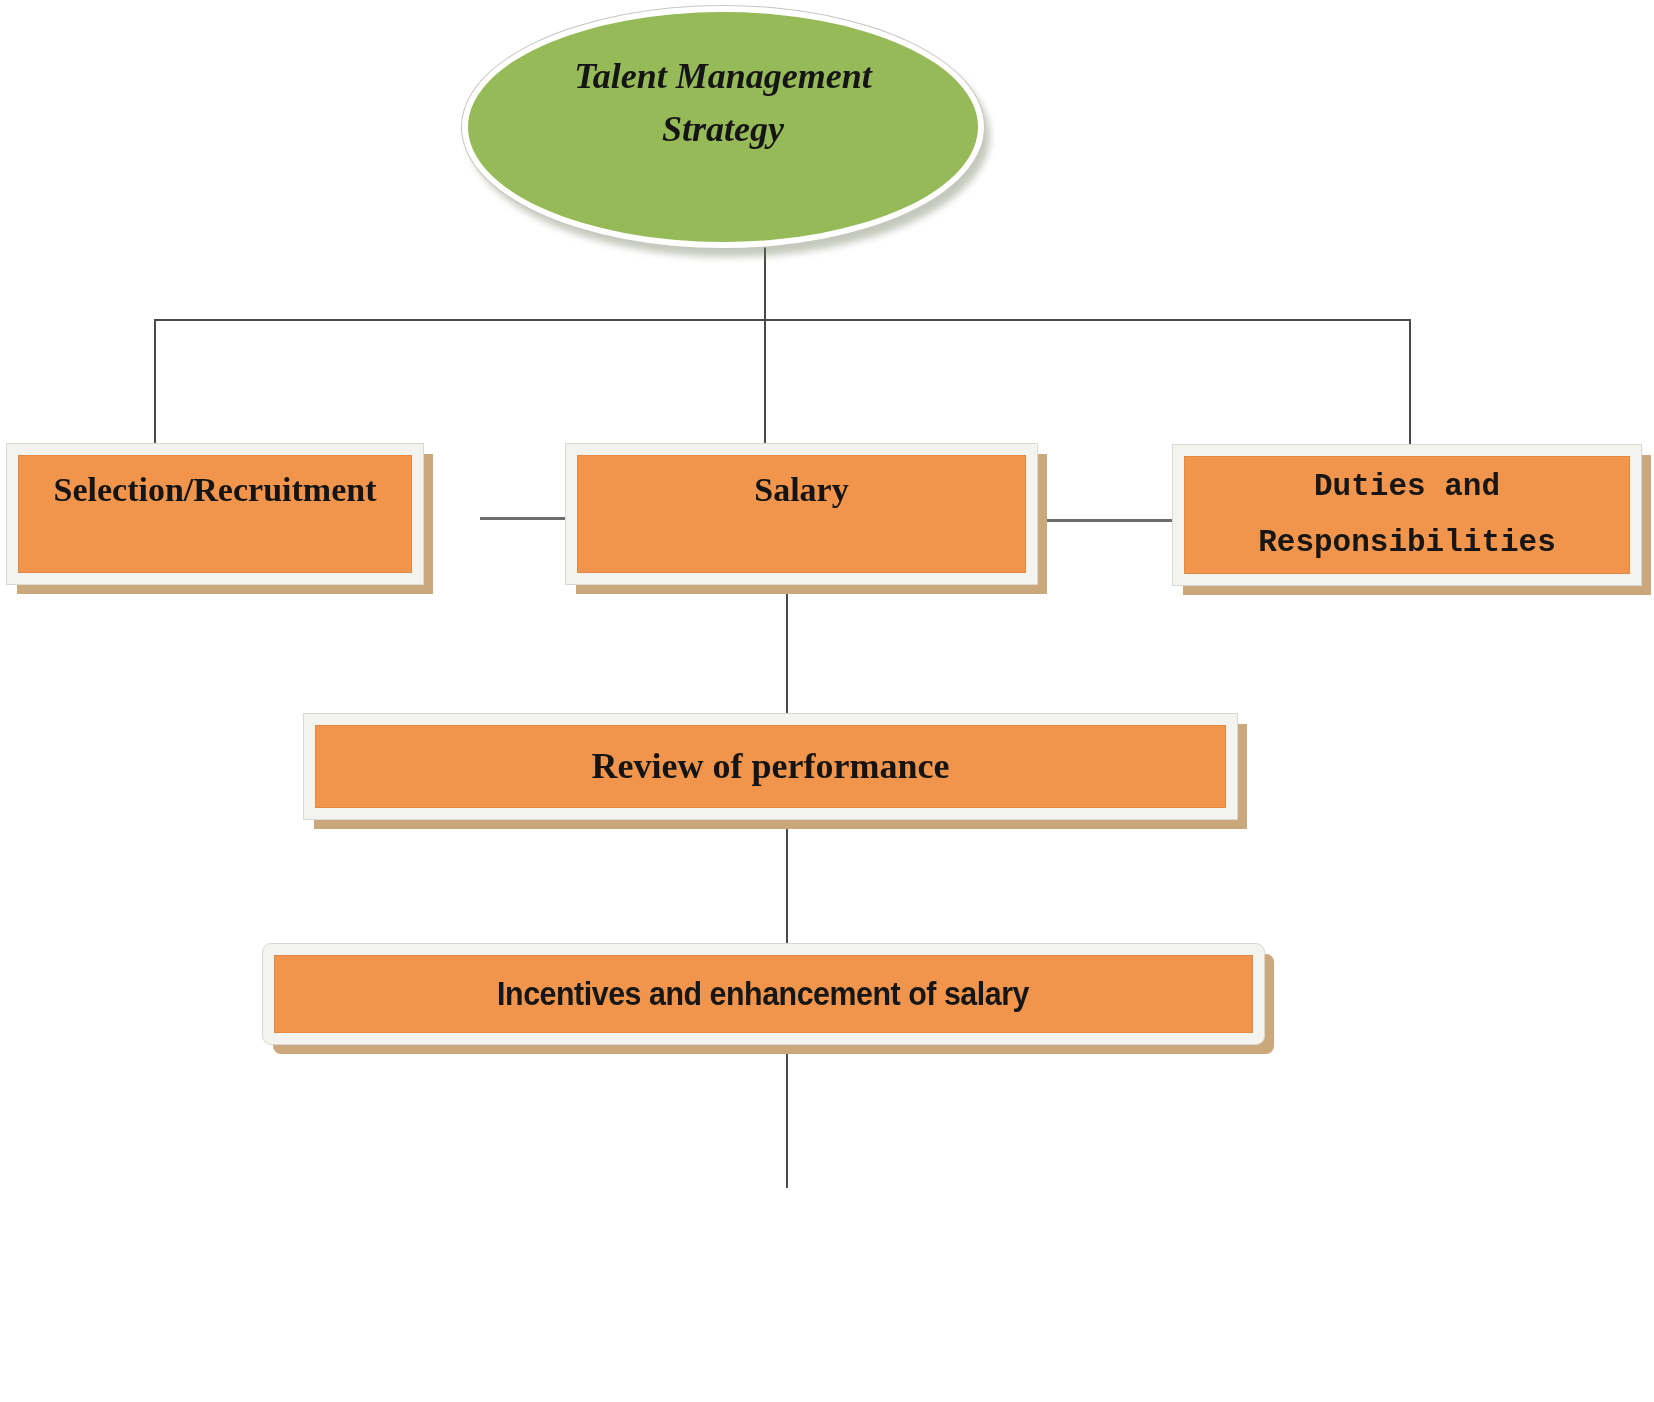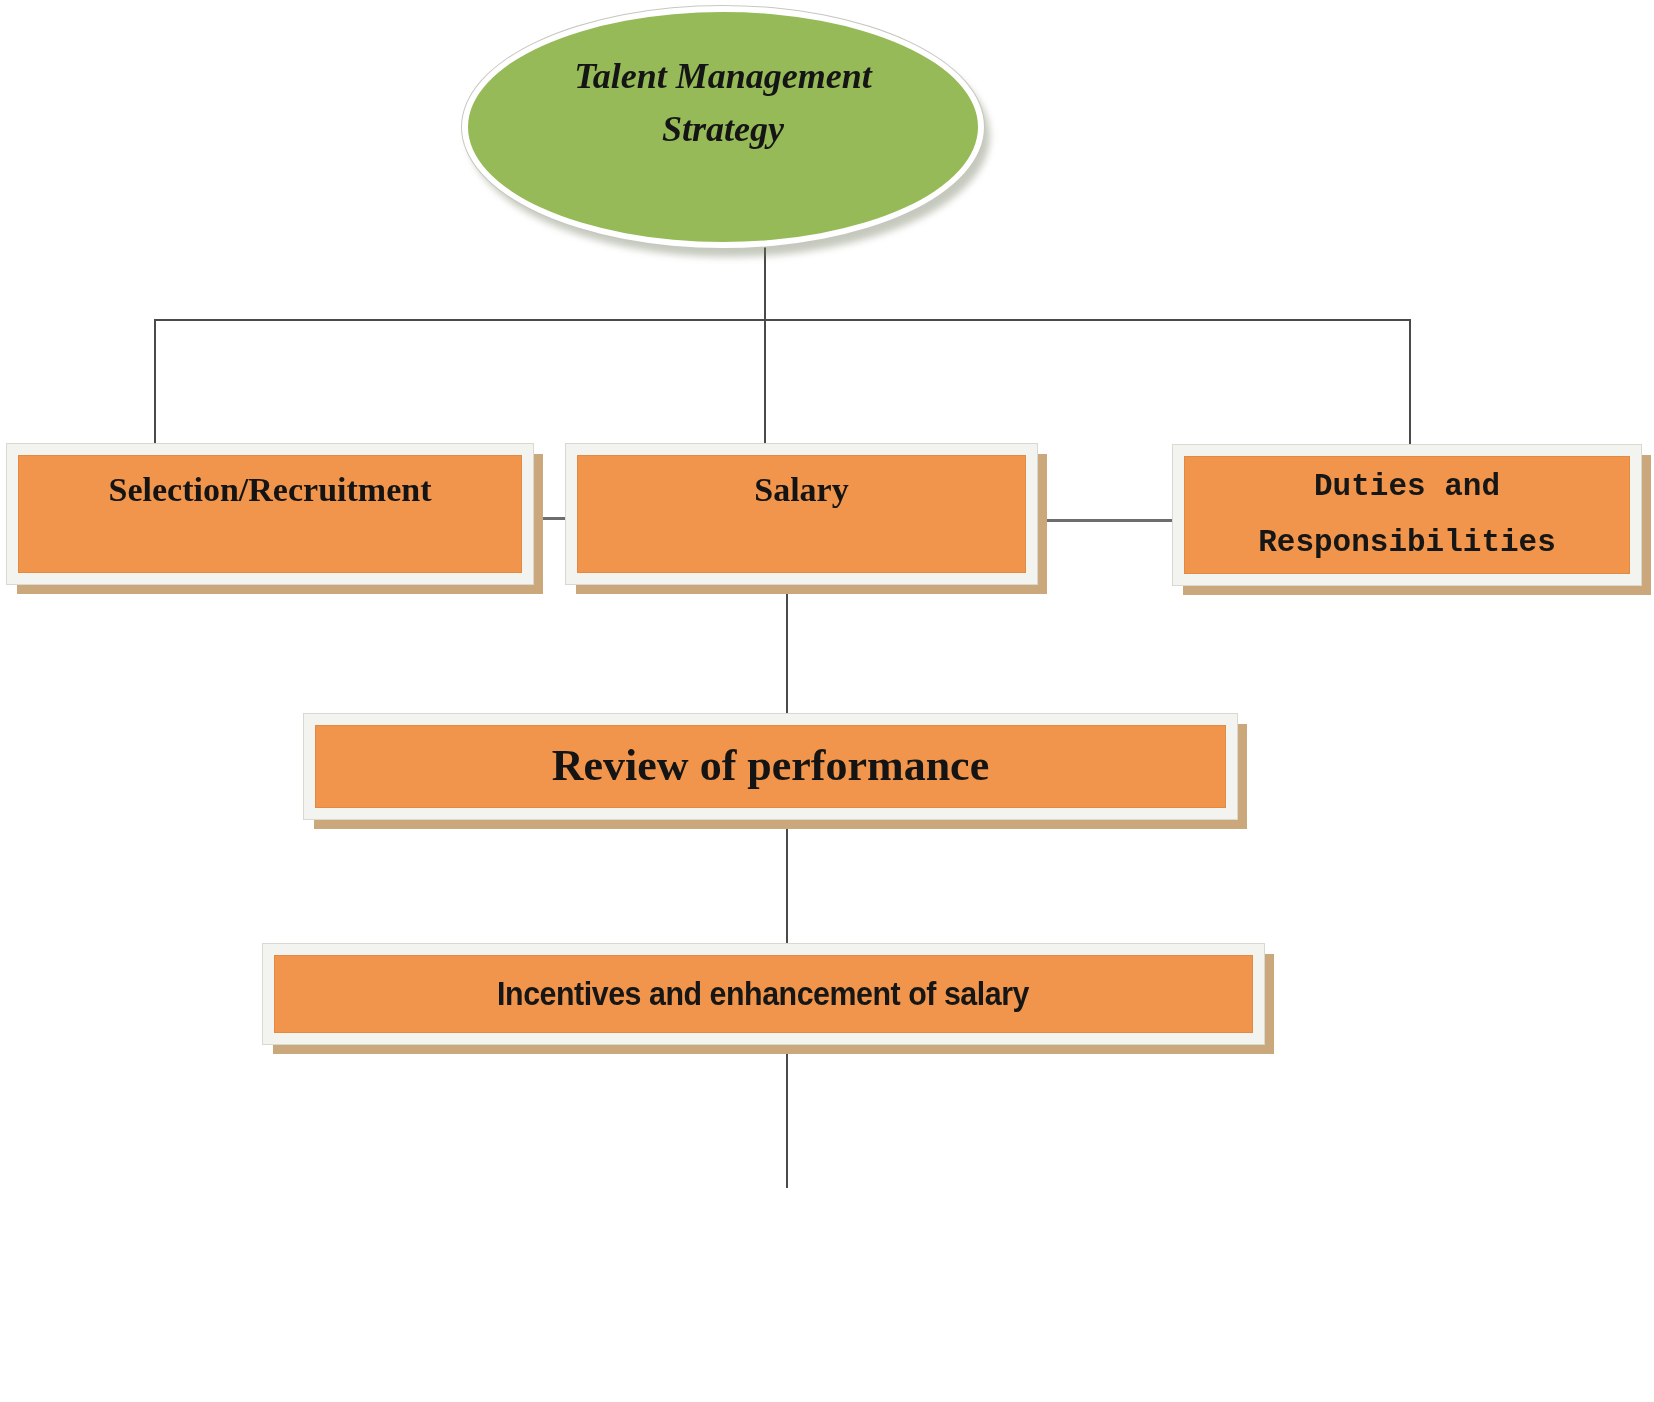--- a/index.html
+++ b/index.html
@@ -84,44 +84,44 @@
   <div class="line h soft" style="left:480px;top:517px;width:87px;height:3px;"></div>
   <div class="line h soft" style="left:1037px;top:519px;width:137px;height:3px;"></div>
   <div class="line v" style="left:786px;top:577px;height:146px;"></div>
   <div class="line v" style="left:786px;top:828px;height:130px;"></div>
   <div class="line v" style="left:786px;top:1045px;height:143px;"></div>
 
   <div class="ellipse" style="left:462px;top:6px;width:522px;height:242px;">
     <div class="lbl wrap-420">Talent Management Strategy</div>
   </div>
 
-  <div class="framebox" style="left:6px;top:443px;width:528px;height:142px;">
+  <div class="framebox" style="left:6px;top:443px;width:418px;height:142px;">
     <div class="fill top-text">
       <span class="serif-lbl">Selection/Recruitment</span>
     </div>
   </div>
 
   <div class="framebox" style="left:565px;top:443px;width:473px;height:142px;">
     <div class="fill top-text">
       <span class="serif-lbl">Salary</span>
     </div>
   </div>
 
   <div class="framebox" style="left:1172px;top:444px;width:470px;height:142px;">
     <div class="fill mid-text">
       <span class="sans-lbl wrap-320">Duties and Responsibilities</span>
     </div>
   </div>
 
   <div class="framebox" style="left:303px;top:713px;width:935px;height:107px;">
     <div class="fill mid-text">
-      <span class="serif-lbl" style="font-size:44px;">Review of performance</span>
+      <span class="serif-lbl" style="font-size:36px;">Review of performance</span>
     </div>
   </div>
 
-  <div class="framebox" style="left:262px;top:943px;width:1003px;height:102px;">
+  <div class="framebox" style="left:262px;top:943px;width:1003px;height:102px;border-radius:9px;">
     <div class="fill mid-text">
       <span class="sans-lbl condensed">Incentives and enhancement of salary</span>
     </div>
   </div>
 
 
 </div>
 
 </body></html>

